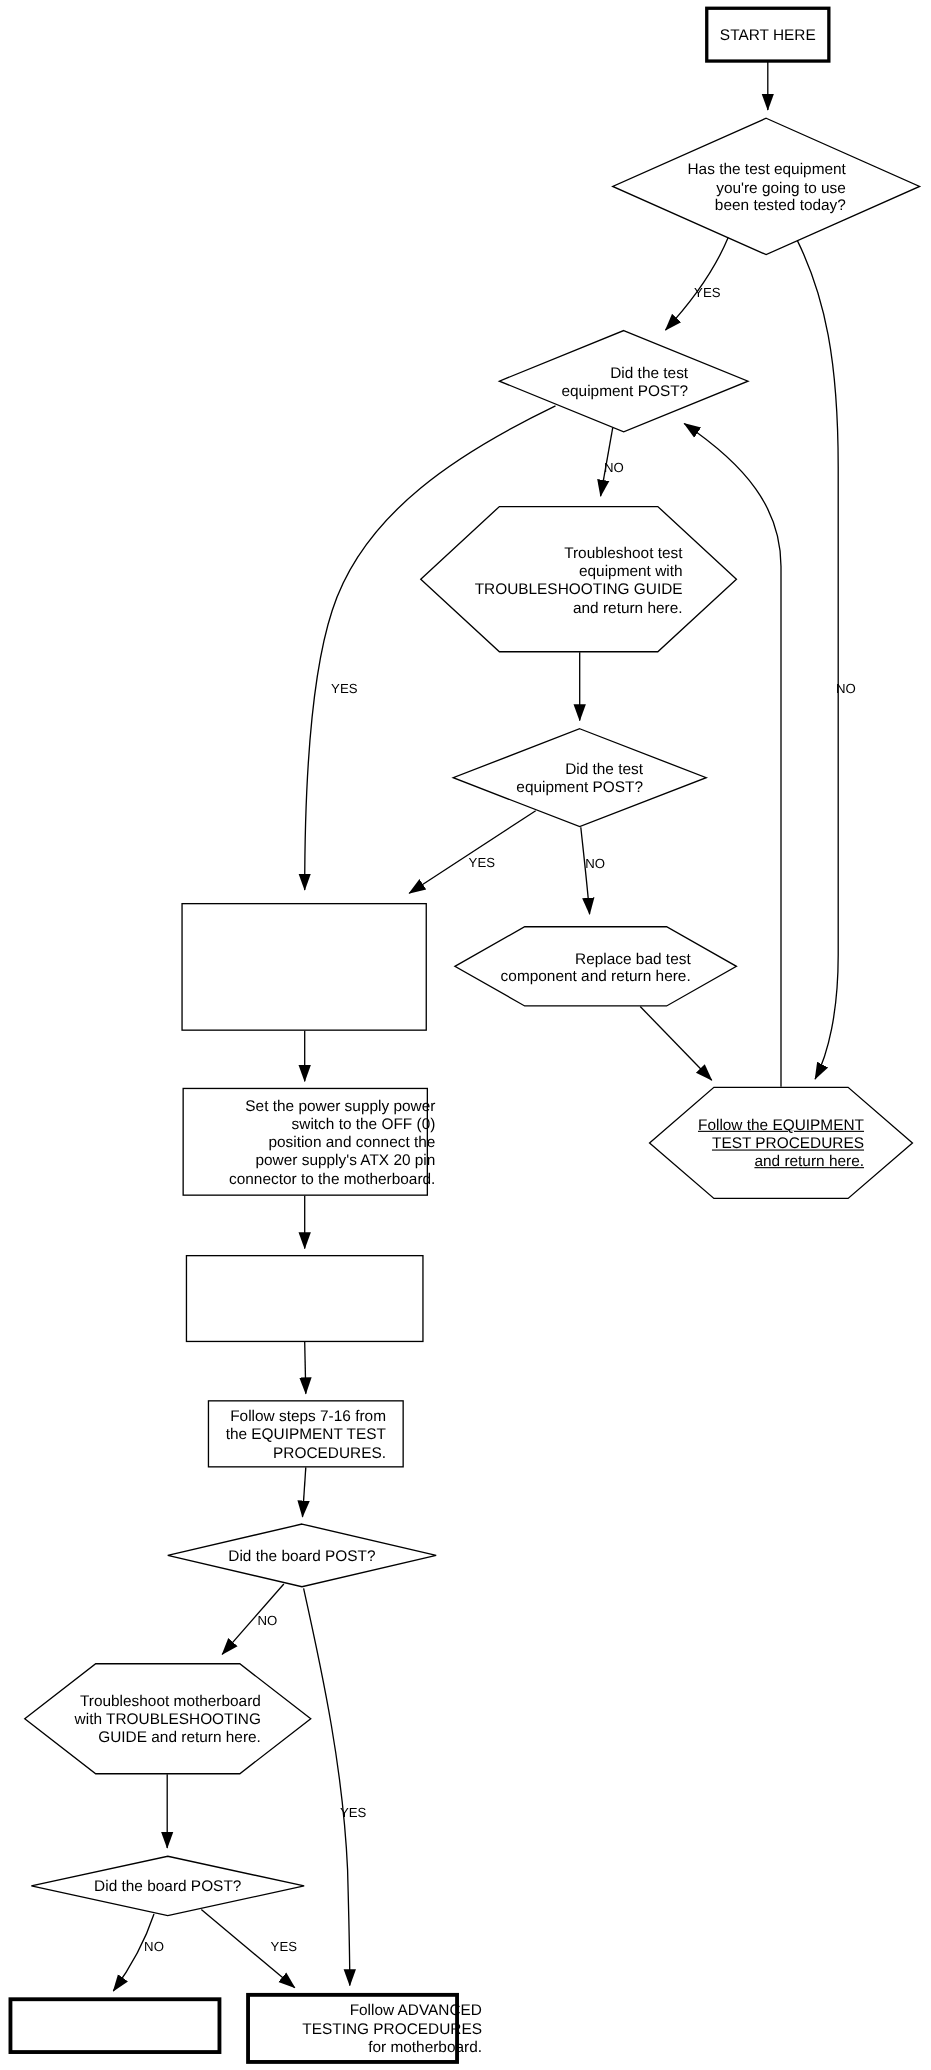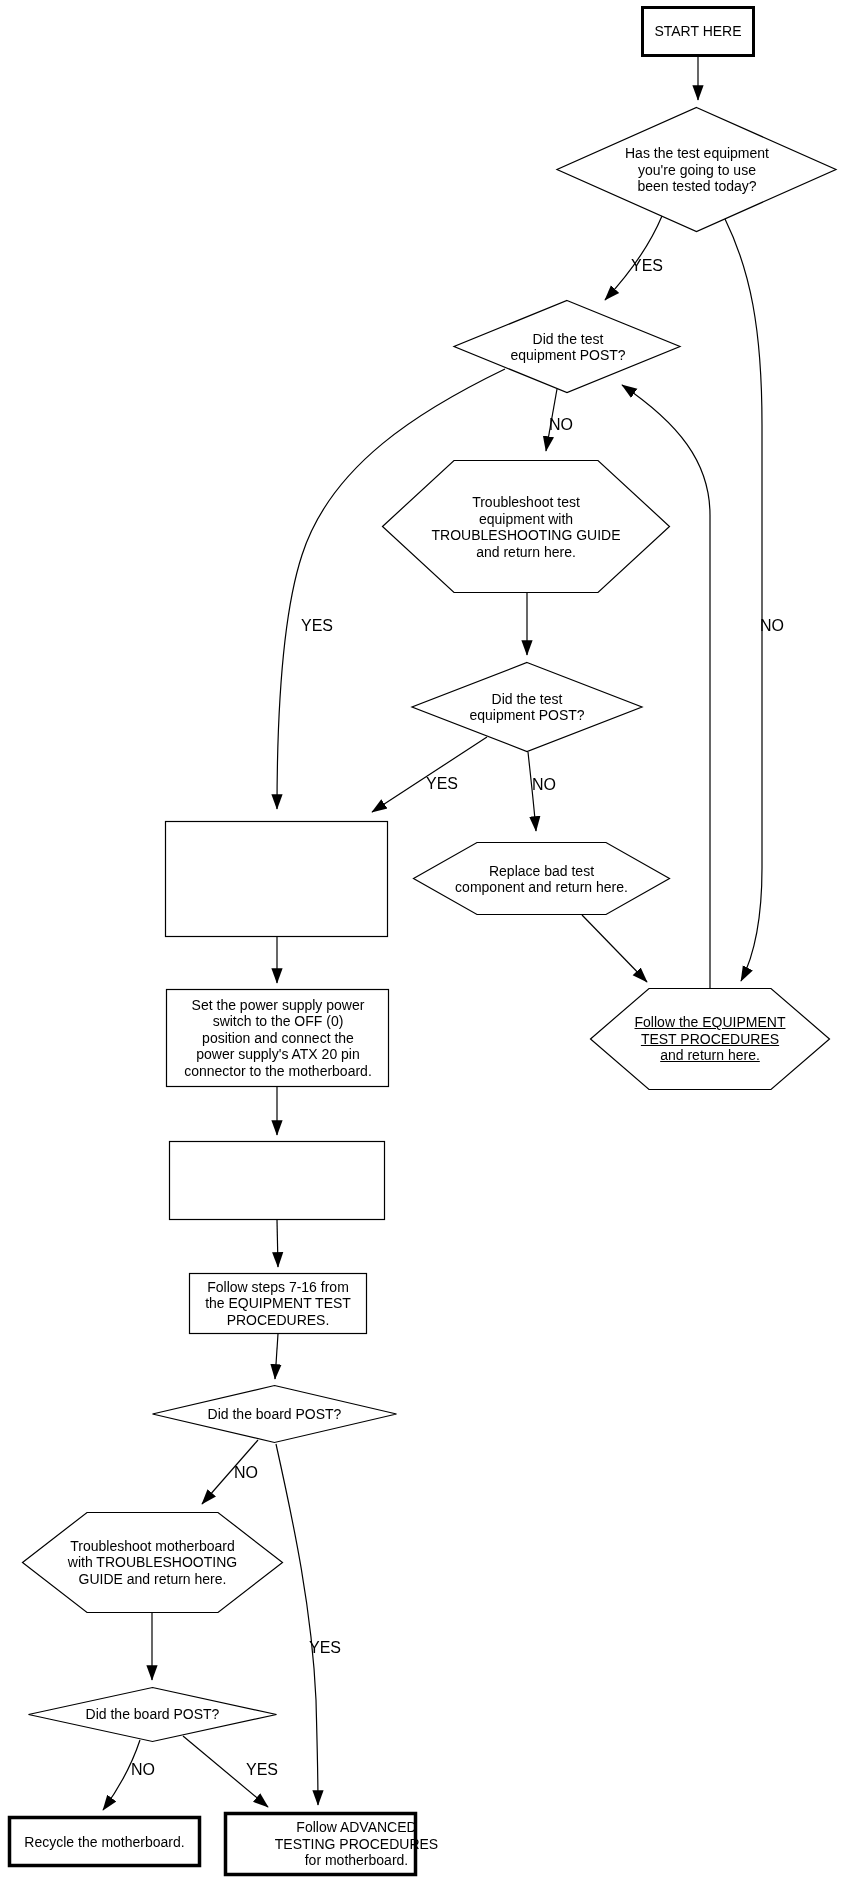--- a/index.html
+++ b/index.html
@@ -4,25 +4,25 @@
 <style>
   html,body { margin:0; padding:0; background:#ffffff; }
   .canvas {
     position:relative; width:846px; height:1882px; background:#ffffff;
     font-family:"Liberation Sans","DejaVu Sans",sans-serif; color:#000;
     overflow:hidden;
   }
   svg.layer { position:absolute; left:0; top:0; }
   .label {
     position:absolute; display:flex; align-items:center; justify-content:center;
-    text-align:center; white-space:pre-line;
+    text-align:right; white-space:pre-line;
     font-size:14px; line-height:16.5px; color:#000;
   }
   .elabel {
-    position:absolute; font-size:16px; line-height:20px; color:#000;
+    position:absolute; font-size:12px; line-height:20px; color:#000;
   }
 </style>
 </head>
 <body>
 
 <div class="canvas">
 
   <svg class="layer" width="846" height="1882" viewBox="0 0 846 1882">
     <defs>
       <marker id="arrow" viewBox="0 0 10 10" refX="9.5" refY="5" markerWidth="13" markerHeight="13" orient="auto-start-reverse">
@@ -86,34 +86,33 @@
 equipment with
 TROUBLESHOOTING GUIDE
 and return here.</div>
   <div class="label" style="left:422px;top:664px;width:210px;height:86px;">Did the test
 equipment POST?</div>
   <div class="label" style="left:423px;top:844px;width:237px;height:70px;">Replace bad test
 component and return here.</div>
   <div class="label" style="left:602px;top:990px;width:216px;height:98px;text-decoration:underline;">Follow the EQUIPMENT
 TEST PROCEDURES
 and return here.</div>
-  <div class="label" style="left:168px;top:991px;width:220px;height:94px;">Set the power supply power
+  <div class="label" style="left:168px;top:991px;width:220px;height:94px;padding-left:24px;">Set the power supply power
 switch to the OFF (0)
 position and connect the
 power supply's ATX 20 pin
 connector to the motherboard.</div>
   <div class="label" style="left:191px;top:1275px;width:174px;height:57px;">Follow steps 7-16 from
 the EQUIPMENT TEST
 PROCEDURES.</div>
   <div class="label" style="left:157px;top:1387px;width:235px;height:54px;">Did the board POST?</div>
   <div class="label" style="left:37px;top:1514px;width:231px;height:97px;">Troubleshoot motherboard
 with TROUBLESHOOTING
 GUIDE and return here.</div>
   <div class="label" style="left:33px;top:1689px;width:239px;height:51px;">Did the board POST?</div>
-  <div class="label" style="left:11px;top:1819px;width:187px;height:46px;">Recycle the motherboard.</div>
   <div class="label" style="left:227px;top:1815px;width:187px;height:58px;margin-left:36px;">Follow ADVANCED
 TESTING PROCEDURES
 for motherboard.</div>
 
   <div class="elabel" style="left:631px;top:256px;">YES</div>
   <div class="elabel" style="left:760px;top:616px;">NO</div>
   <div class="elabel" style="left:549px;top:415px;">NO</div>
   <div class="elabel" style="left:301px;top:616px;">YES</div>
   <div class="elabel" style="left:426px;top:774px;">YES</div>
   <div class="elabel" style="left:532px;top:775px;">NO</div>

